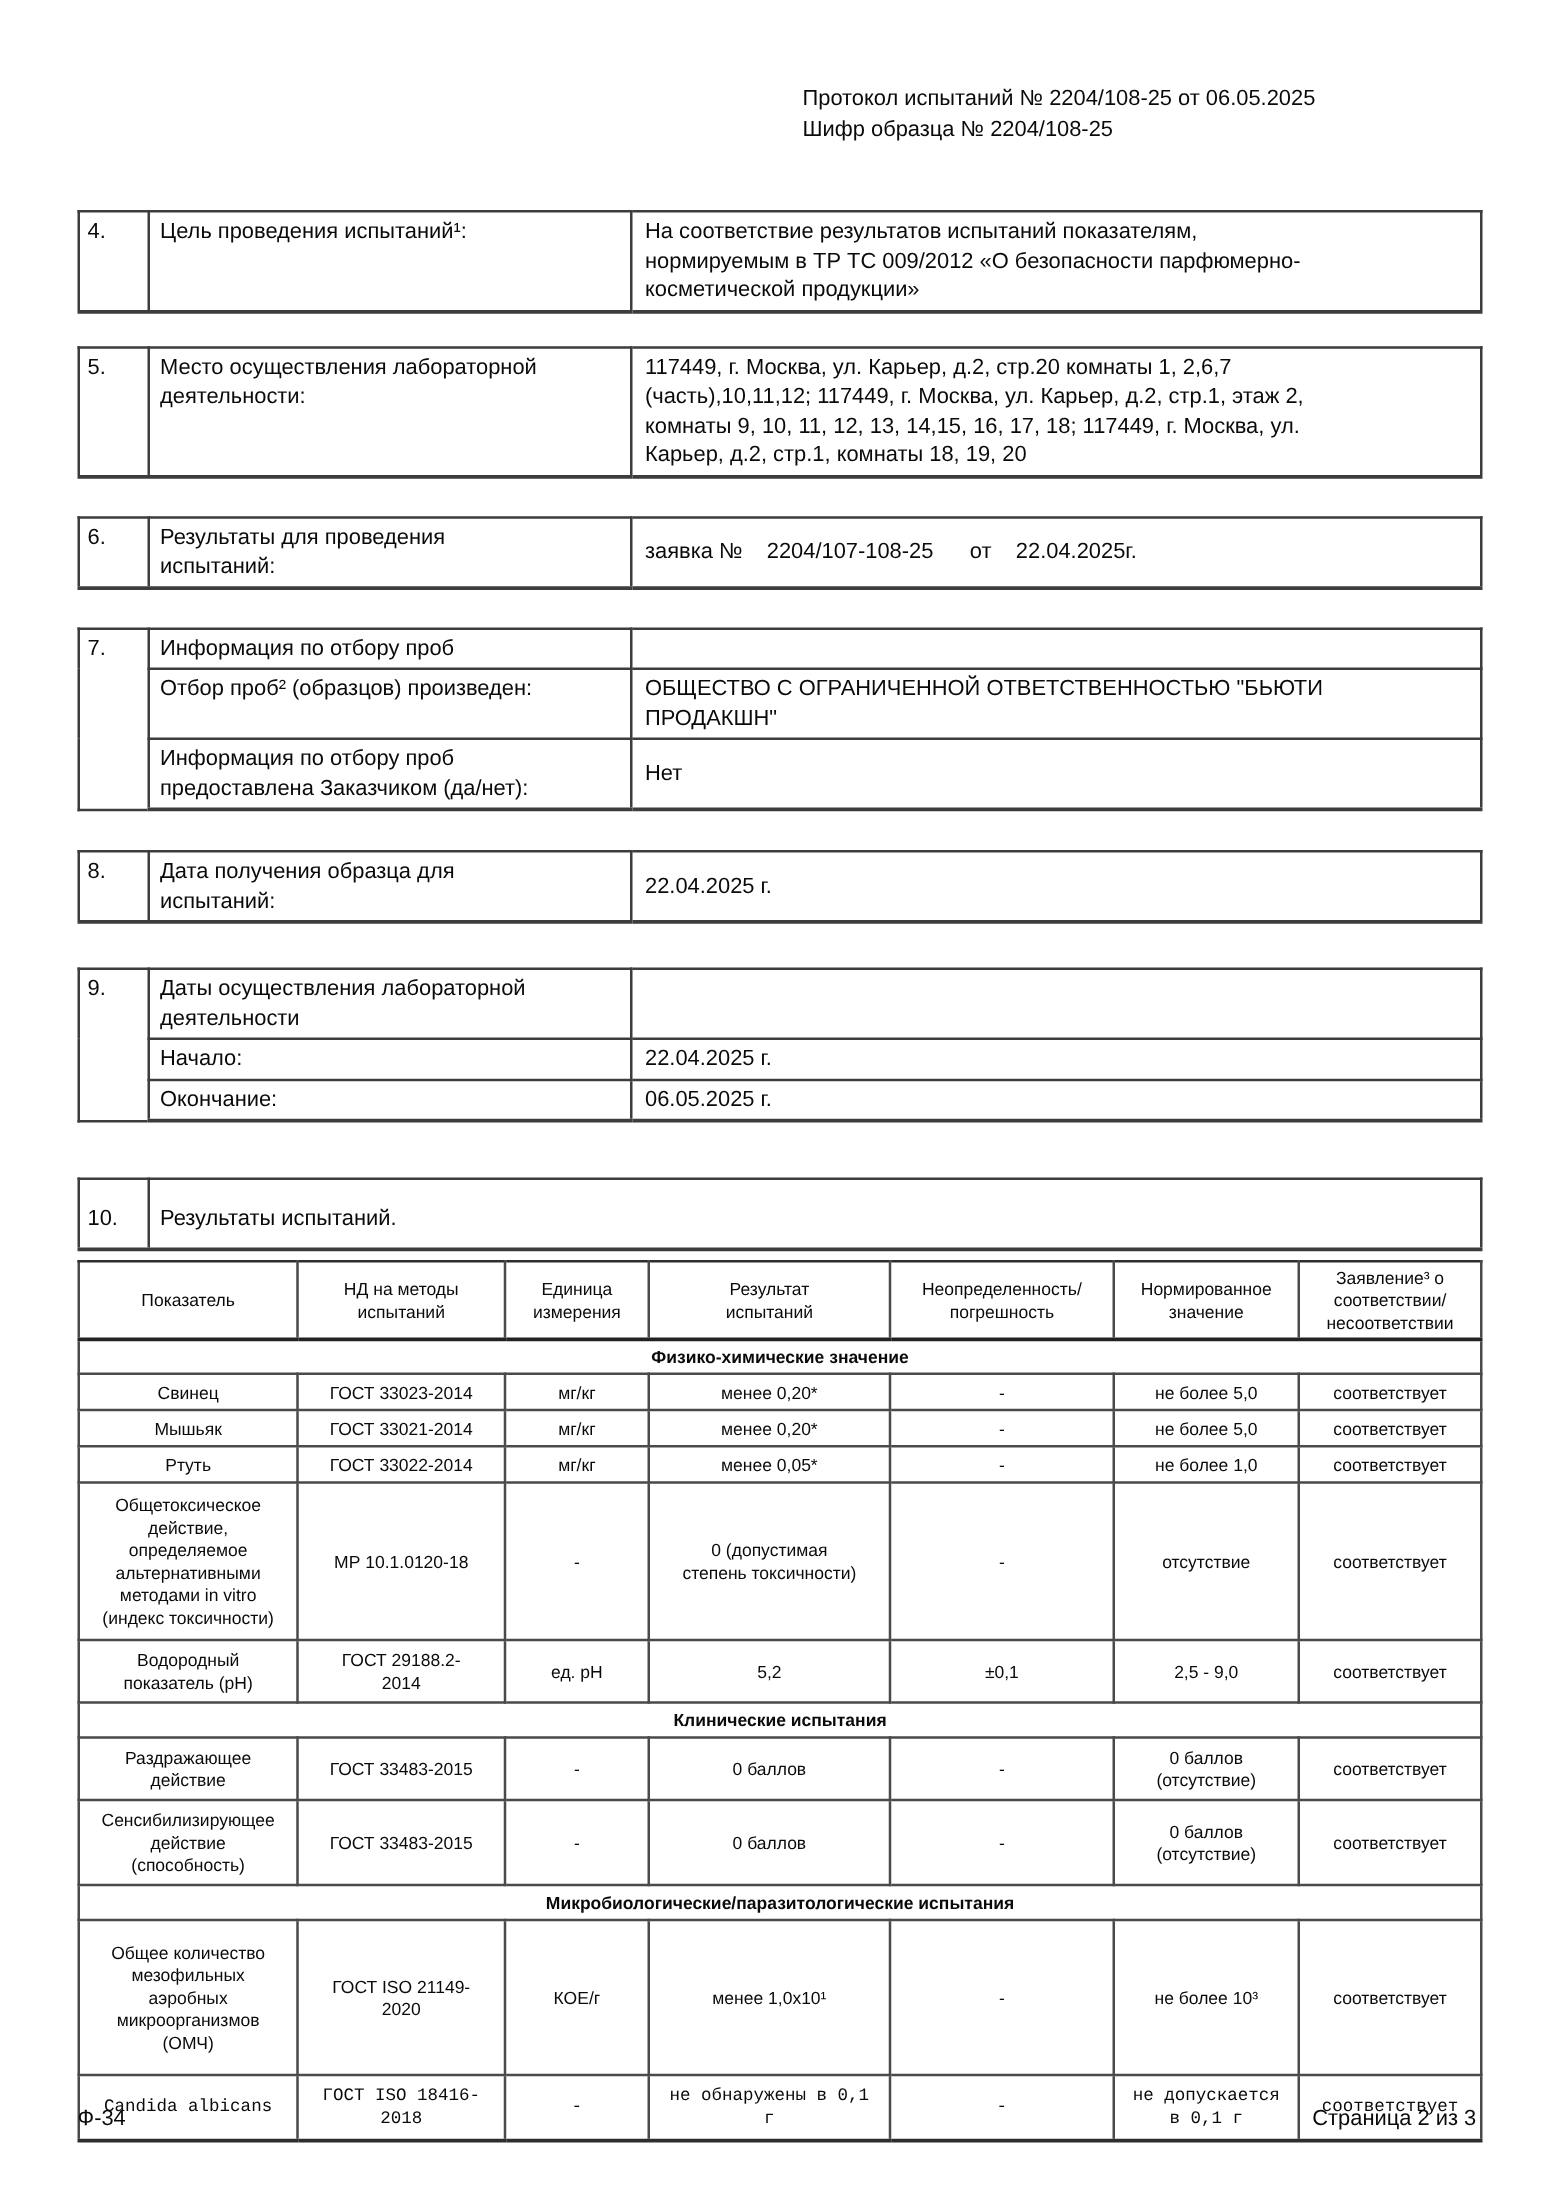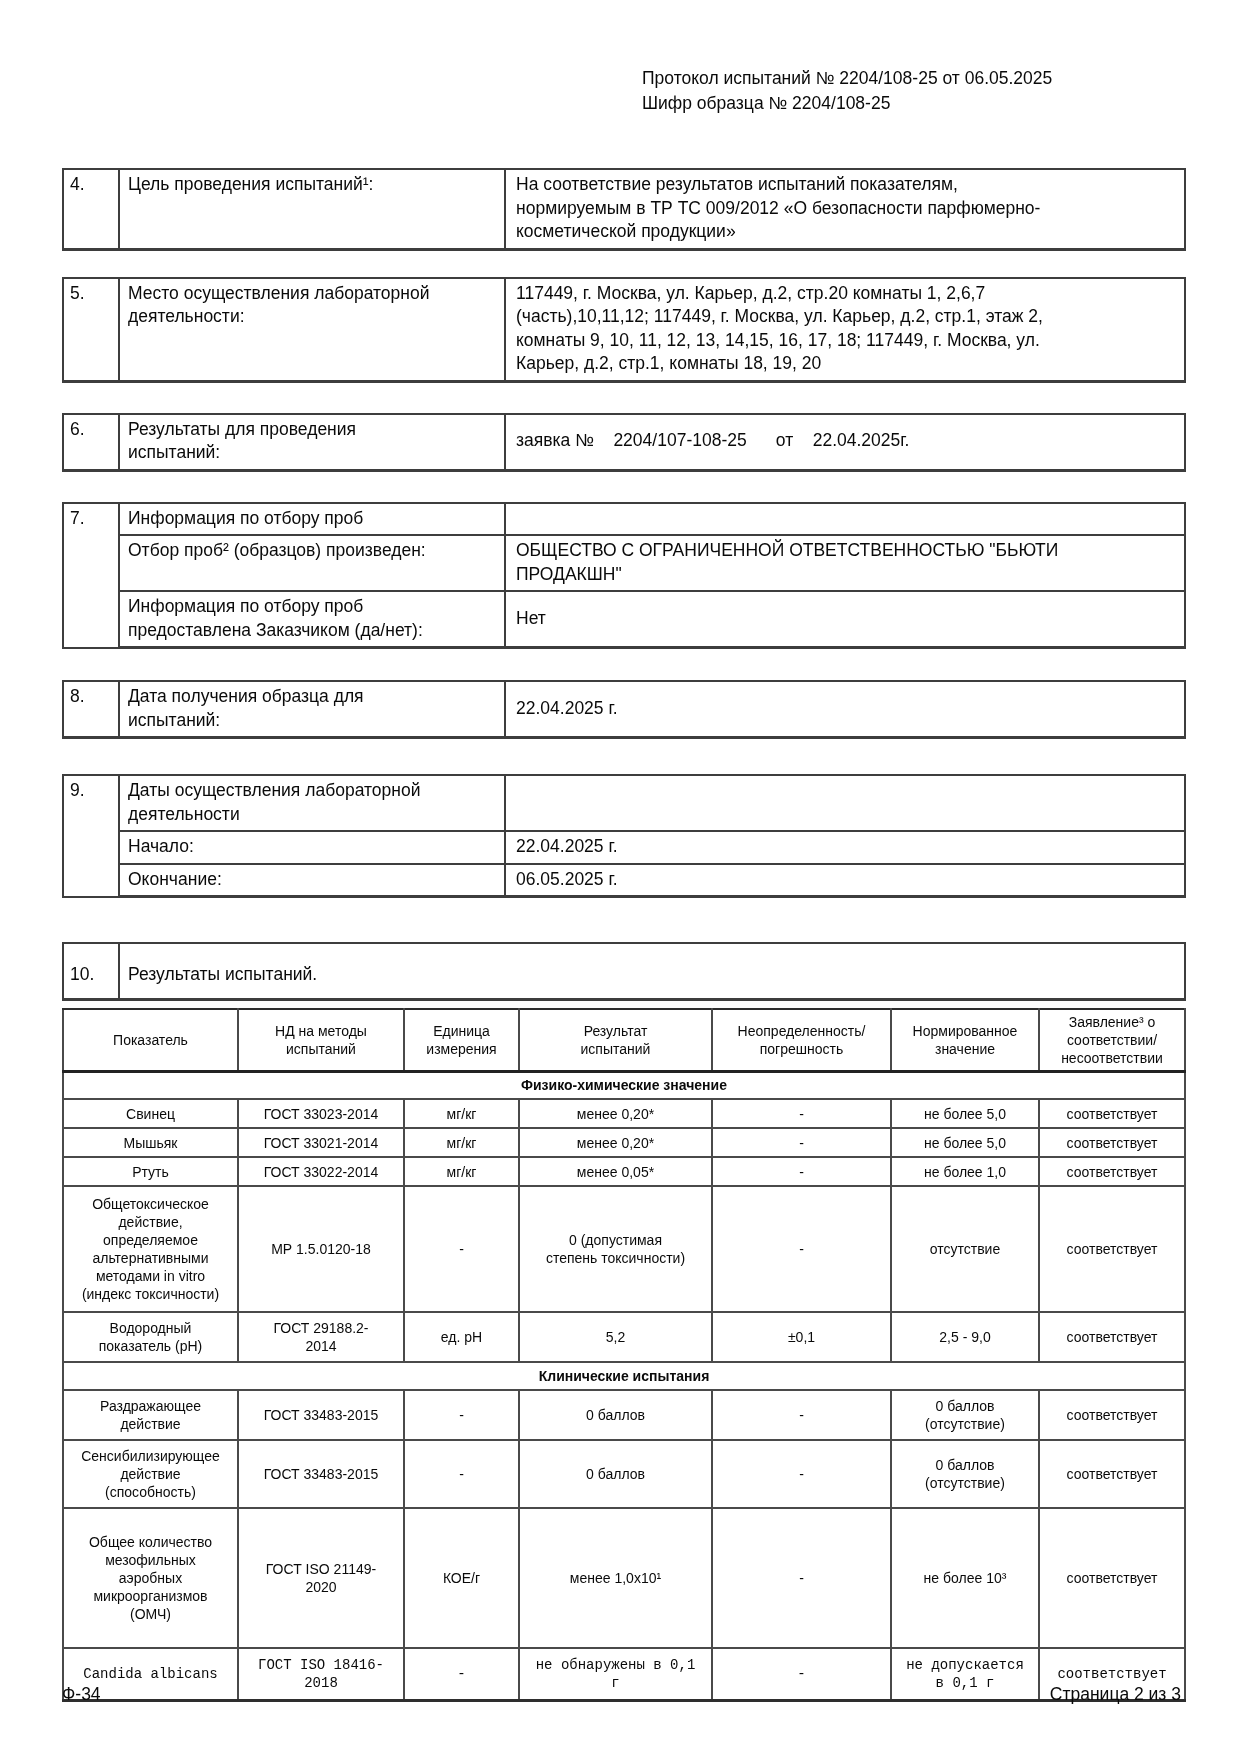--- a/index.html
+++ b/index.html
@@ -70,21 +70,21 @@
   table.results thead th { border-bottom: 3px solid #222222; border-top: 2px solid #2e2e2e; }
   table.results tr.section td {
     font-weight: bold;
     height: 28px;
   }
   table.results tr:last-child td { border-bottom: 3px solid #2e2e2e; }
   tr.rh-a { height: 29px; }
   tr.rh-b { height: 126px; }
   tr.rh-c { height: 50px; }
   tr.rh-d { height: 68px; }
-  tr.rh-e { height: 140px; }
+  tr.rh-e { height: 124px; }
   tr.rh-f { height: 52px; font-family: Liberation Mono, monospace; }
   
   .footer {
     position: absolute;
     left: 62px;
     right: 60px;
     top: 1684px;
     display: flex;
     justify-content: space-between;
     font-size: 17.5px;
@@ -289,21 +289,21 @@
         <td>не более 1,0</td>
         <td>соответствует</td>
       </tr>
       <tr class="rh-b">
         <td>Общетоксическое
 действие,
 определяемое
 альтернативными
 методами in vitro
 (индекс токсичности)</td>
-        <td>МР 1.5.0120-18</td>
+        <td>МР 10.1.0120-18</td>
         <td>-</td>
         <td>0 (допустимая
 степень токсичности)</td>
         <td>-</td>
         <td>отсутствие</td>
         <td>соответствует</td>
       </tr>
       <tr class="rh-c">
         <td>Водородный
 показатель (pH)</td>
@@ -333,20 +333,23 @@
         <td>Сенсибилизирующее
 действие
 (способность)</td>
         <td>ГОСТ 33483-2015</td>
         <td>-</td>
         <td>0 баллов</td>
         <td>-</td>
         <td>0 баллов
 (отсутствие)</td>
         <td>соответствует</td>
+      </tr>
+      <tr class="section">
+        <td colspan="7">Микробиологические/паразитологические испытания</td>
       </tr>
       <tr class="rh-e">
         <td>Общее количество
 мезофильных
 аэробных
 микроорганизмов
 (ОМЧ)</td>
         <td>ГОСТ ISO 21149-
 2020</td>
         <td>КОЕ/г</td>

